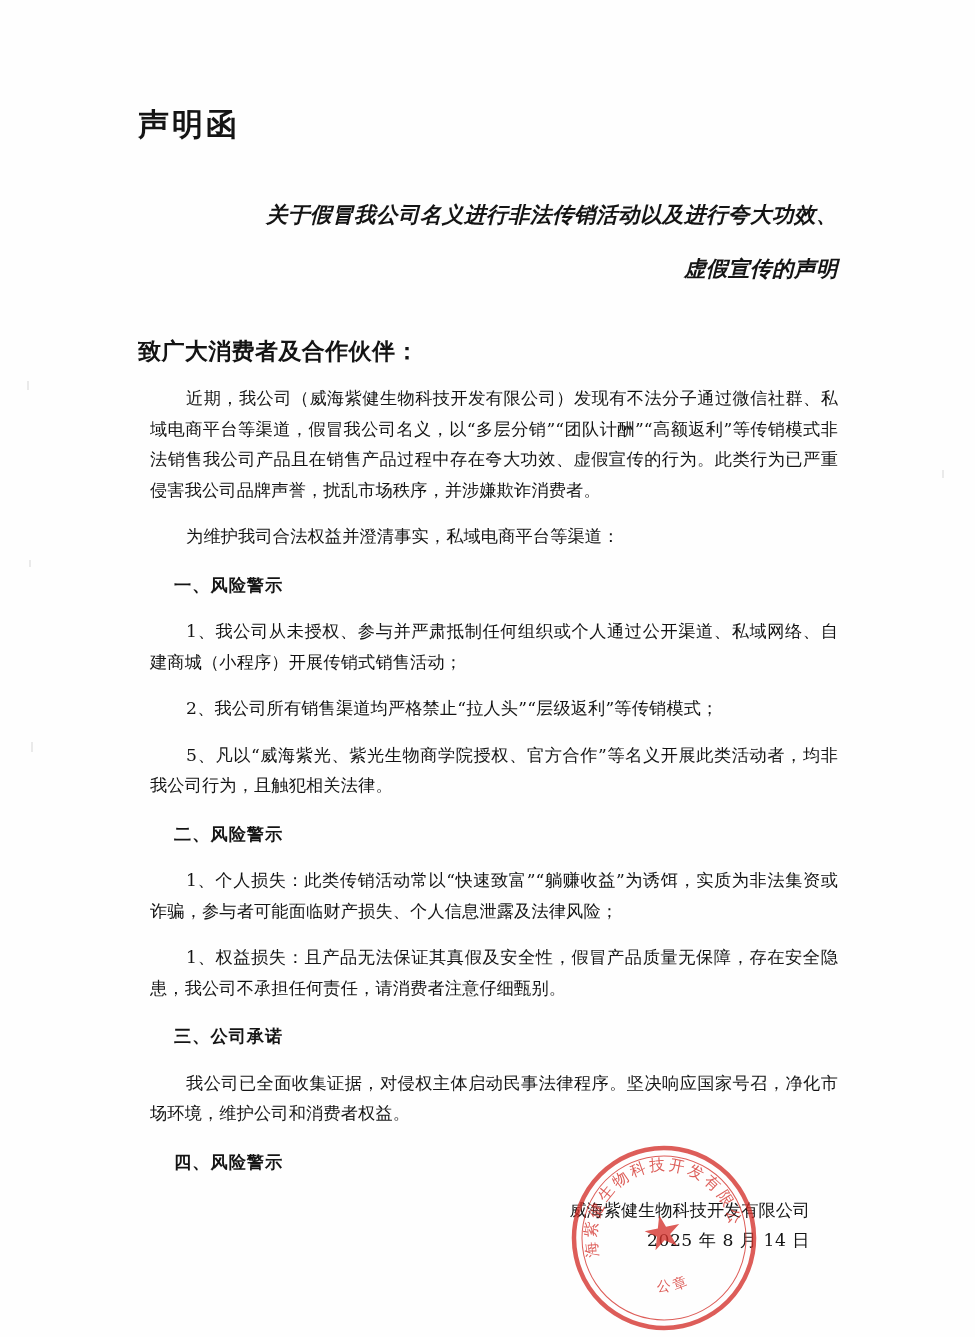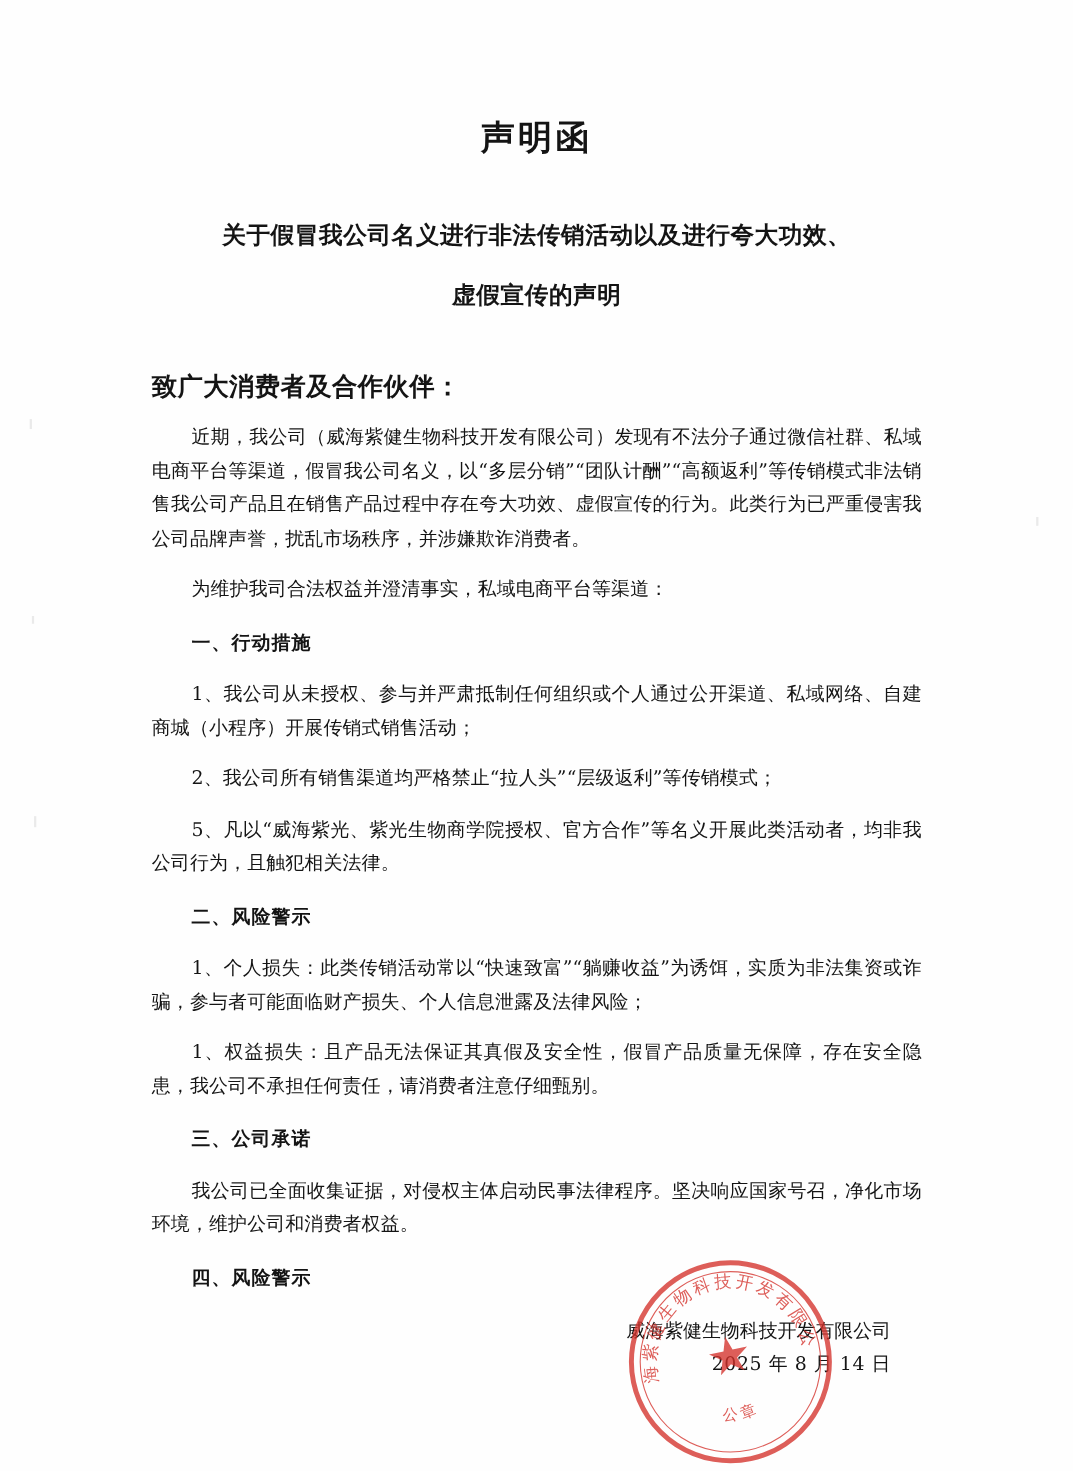--- a/index.html
+++ b/index.html
@@ -23,45 +23,45 @@
     box-sizing: border-box;
     padding: 0;
   }
   .doc-body {
     position: absolute;
     left: 138px;
     top: 0;
     width: 700px;
   }
   .doc-title {
-    text-align: center;
     font-size: 31px;
     font-weight: bold;
     letter-spacing: 3px;
     margin-top: 104px;
     font-family: "DejaVu Serif", "Liberation Serif", serif;
   }
   .doc-subtitle {
-    text-align: center;
+    text-align: right;
     font-size: 21.5px;
     font-weight: bold;
     line-height: 54px;
     margin-top: 42px;
     letter-spacing: 0.5px;
+    font-style: italic;
   }
   .salutation {
     font-size: 23px;
     font-weight: bold;
     margin-top: 40px;
     letter-spacing: 0.4px;
   }
   p.para {
     font-size: 17.2px;
     line-height: 30.5px;
-    margin: 16px 0 0 0;
+    margin: 16px 0 0 12px;
     text-indent: 2.1em;
     text-align: justify;
     letter-spacing: 0.15px;
   }
   p.heading {
     font-size: 17.2px;
     font-weight: bold;
     line-height: 30.5px;
     margin: 18px 0 0 0;
     text-indent: 2.1em;
@@ -106,21 +106,21 @@
     <div class="doc-subtitle">
       <div>关于假冒我公司名义进行非法传销活动以及进行夸大功效、</div>
       <div>虚假宣传的声明</div>
     </div>
 
     <div class="salutation">致广大消费者及合作伙伴：</div>
 
     <p class="para">近期，我公司（威海紫健生物科技开发有限公司）发现有不法分子通过微信社群、私域电商平台等渠道，假冒我公司名义，以“多层分销”“团队计酬”“高额返利”等传销模式非法销售我公司产品且在销售产品过程中存在夸大功效、虚假宣传的行为。此类行为已严重侵害我公司品牌声誉，扰乱市场秩序，并涉嫌欺诈消费者。</p>
     <p class="para">为维护我司合法权益并澄清事实，私域电商平台等渠道：</p>
 
-    <p class="heading">一、行动措施</p>
+    <p class="heading">一、风险警示</p>
     <p class="para">1、我公司从未授权、参与并严肃抵制任何组织或个人通过公开渠道、私域网络、自建商城（小程序）开展传销式销售活动；</p>
     <p class="para">2、我公司所有销售渠道均严格禁止“拉人头”“层级返利”等传销模式；</p>
     <p class="para">5、凡以“威海紫光、紫光生物商学院授权、官方合作”等名义开展此类活动者，均非我公司行为，且触犯相关法律。</p>
 
     <p class="heading">二、风险警示</p>
     <p class="para">1、个人损失：此类传销活动常以“快速致富”“躺赚收益”为诱饵，实质为非法集资或诈骗，参与者可能面临财产损失、个人信息泄露及法律风险；</p>
     <p class="para">1、权益损失：且产品无法保证其真假及安全性，假冒产品质量无保障，存在安全隐患，我公司不承担任何责任，请消费者注意仔细甄别。</p>
 
     <p class="heading">三、公司承诺</p>
     <p class="para">我公司已全面收集证据，对侵权主体启动民事法律程序。坚决响应国家号召，净化市场环境，维护公司和消费者权益。</p>

